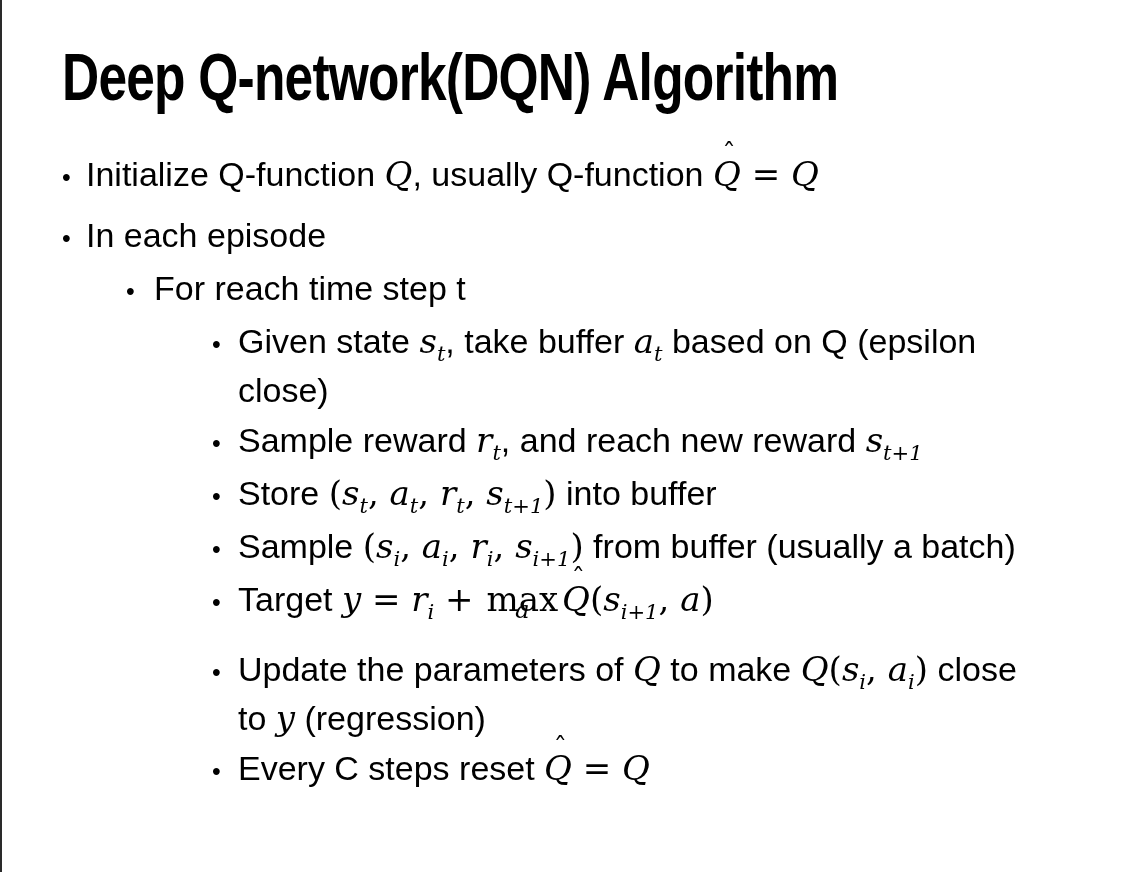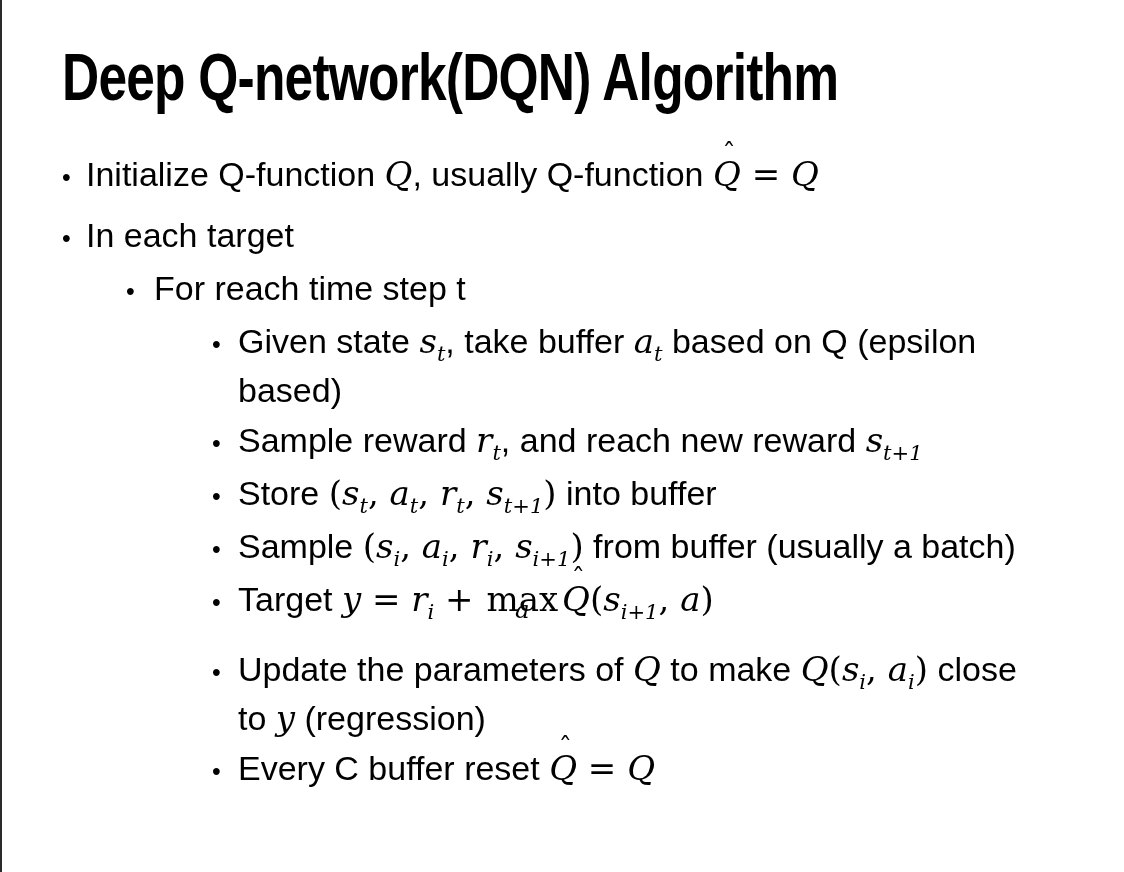--- a/index.html
+++ b/index.html
@@ -51,29 +51,29 @@
 
 <div class="slide">
   <h1 class="title">Deep Q-network(DQN) Algorithm</h1>
   <div class="bullets">
       <div class="bullet l1">
         <span class="marker">•</span>
         <span class="content"><span class="run-text">Initialize Q-function </span><span class="math">Q</span><span class="run-text">, usually Q-function </span><span class="hat"><span class="hat-mark">ˆ</span><span class="math">Q</span></span><span class="op"> = </span><span class="math">Q</span></span>
       </div>
       <div class="bullet l1">
         <span class="marker">•</span>
-        <span class="content"><span class="run-text">In each target</span></span>
+        <span class="content"><span class="run-text">In each episode</span></span>
       </div>
       <div class="bullet l2">
         <span class="marker">•</span>
         <span class="content"><span class="run-text">For reach time step t</span></span>
       </div>
       <div class="bullet l3">
         <span class="marker">•</span>
-        <span class="content"><span class="run-text">Given state </span><span class="math">s<sub class="msub">t</sub></span><span class="run-text">, take buffer </span><span class="math">a<sub class="msub">t</sub></span><span class="run-text"> based on Q (epsilon</span><br><span class="run-text">based)</span></span>
+        <span class="content"><span class="run-text">Given state </span><span class="math">s<sub class="msub">t</sub></span><span class="run-text">, take buffer </span><span class="math">a<sub class="msub">t</sub></span><span class="run-text"> based on Q (epsilon</span><br><span class="run-text">close)</span></span>
       </div>
       <div class="bullet l3">
         <span class="marker">•</span>
         <span class="content"><span class="run-text">Sample reward </span><span class="math">r<sub class="msub">t</sub></span><span class="run-text">, and reach new reward </span><span class="math">s<sub class="msub">t+1</sub></span></span>
       </div>
       <div class="bullet l3">
         <span class="marker">•</span>
         <span class="content"><span class="run-text">Store </span><span class="op">(</span><span class="math">s<sub class="msub">t</sub></span><span class="op">, </span><span class="math">a<sub class="msub">t</sub></span><span class="op">, </span><span class="math">r<sub class="msub">t</sub></span><span class="op">, </span><span class="math">s<sub class="msub">t+1</sub></span><span class="op">)</span><span class="run-text"> into buffer</span></span>
       </div>
       <div class="bullet l3">
@@ -83,16 +83,16 @@
       <div class="bullet l3 gap-after">
         <span class="marker">•</span>
         <span class="content"><span class="run-text">Target </span><span class="math">y</span><span class="op"> = </span><span class="math">r<sub class="msub">i</sub></span><span class="op"> + </span><span class="maxunder"><span class="max-word">max</span><span class="under math">a</span></span><span class="hat"><span class="hat-mark">ˆ</span><span class="math">Q</span></span><span class="op">(</span><span class="math">s<sub class="msub">i+1</sub></span><span class="op">, </span><span class="math">a</span><span class="op">)</span></span>
       </div>
       <div class="bullet l3">
         <span class="marker">•</span>
         <span class="content"><span class="run-text">Update the parameters of </span><span class="math">Q</span><span class="run-text"> to make </span><span class="math">Q</span><span class="op">(</span><span class="math">s<sub class="msub">i</sub></span><span class="op">, </span><span class="math">a<sub class="msub">i</sub></span><span class="op">)</span><span class="run-text"> close</span><br><span class="run-text">to </span><span class="math">y</span><span class="run-text"> (regression)</span></span>
       </div>
       <div class="bullet l3">
         <span class="marker">•</span>
-        <span class="content"><span class="run-text">Every C buffer reset </span><span class="hat"><span class="hat-mark">ˆ</span><span class="math">Q</span></span><span class="op"> = </span><span class="math">Q</span></span>
+        <span class="content"><span class="run-text">Every C steps reset </span><span class="hat"><span class="hat-mark">ˆ</span><span class="math">Q</span></span><span class="op"> = </span><span class="math">Q</span></span>
       </div>
     </div>
 </div>
 
 </body></html>

